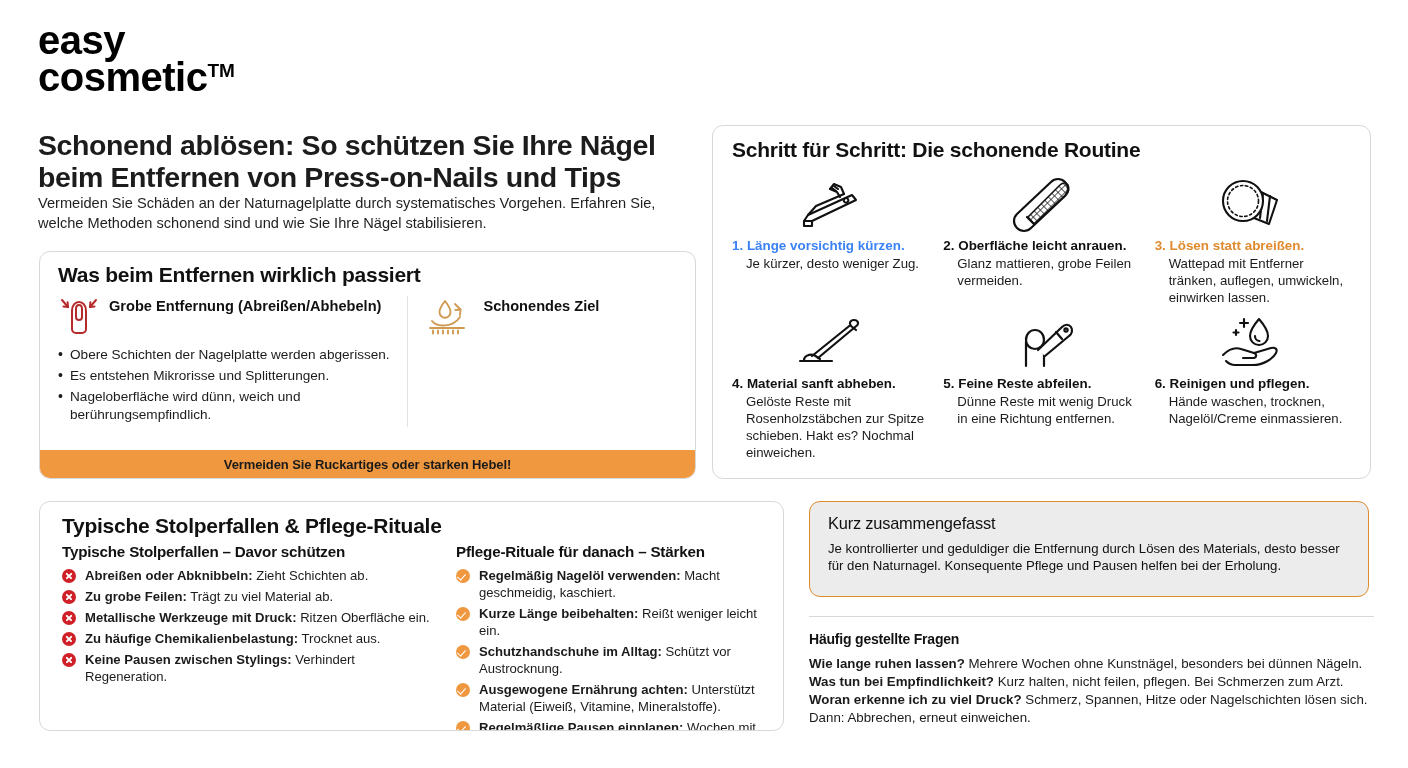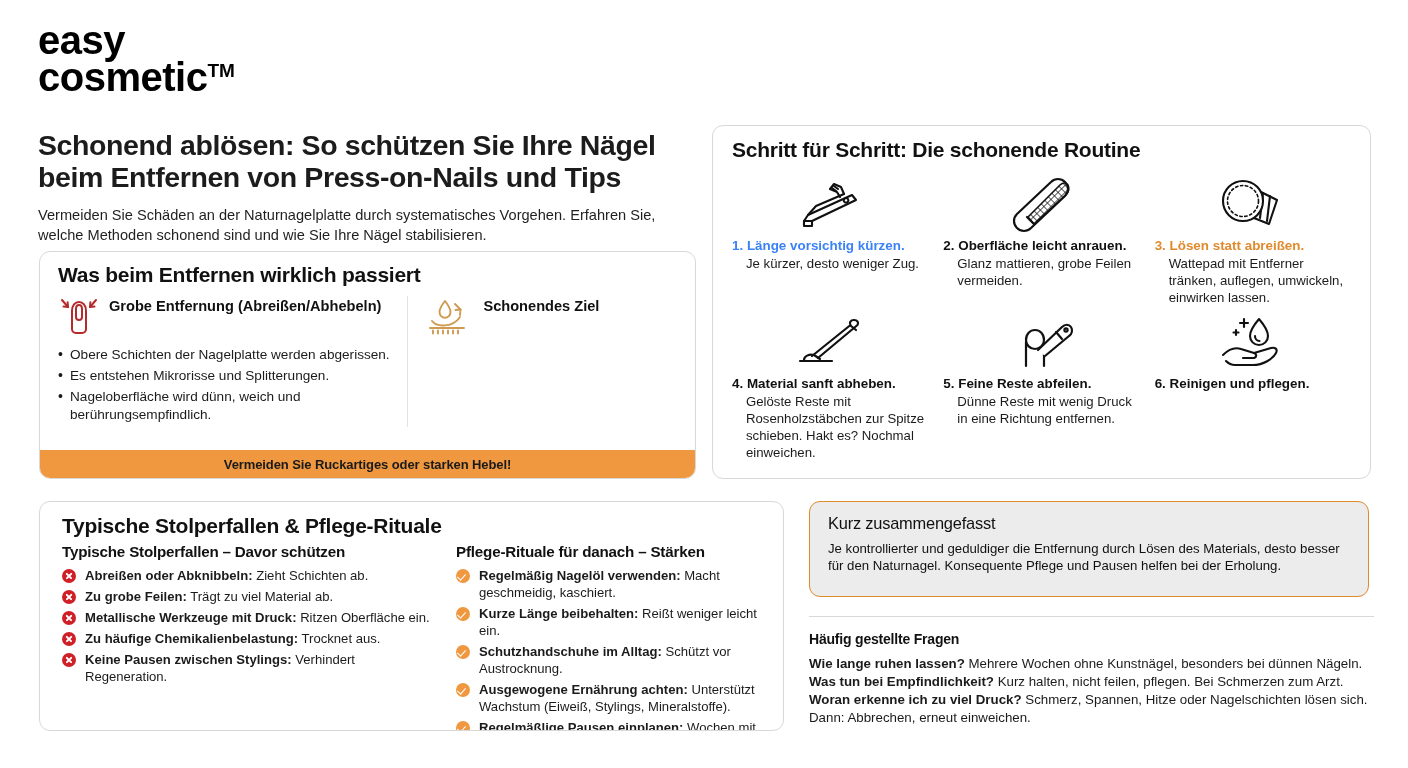--- a/index.html
+++ b/index.html
@@ -21,21 +21,21 @@
   .brand .tm {
     font-size: 19px; vertical-align: super; font-weight: bold;
     letter-spacing: 0;
   }
   .headline {
     position: absolute; left: 38px; top: 130px; width: 660px;
     font-size: 28.5px; font-weight: bold; line-height: 1.12;
     letter-spacing: -0.4px; color: #1c1c1c;
   }
   .subline {
-    position: absolute; left: 38px; top: 206px; width: 650px;
+    position: absolute; left: 38px; top: 194px; width: 650px;
     font-size: 14.6px; line-height: 1.34; color: #1f1f1f;
   }
 
   
   .card {
     position: absolute;
     background: #ffffff;
     border: 1px solid #d8d8d8;
     border-radius: 11px;
     overflow: hidden;
@@ -315,20 +315,21 @@
                 <path d="M31 6 L31 14"></path>
                   <path d="M27 10 L35 10"></path>
                 <path d="M23 17 L23 22"></path>
                   <path d="M20.5 19.5 L25.5 19.5"></path>
                 <path d="M10 42 C16 36 22 34 28 36 L41 40 C44 41 44 44 41 45 L30 45"></path>
                 <path d="M41 40 L58 35 C62 34 65 36 63 40 C60 46 50 52 40 52 L22 52 C18 52 15 50 13 48"></path>
               </g>
             </svg>
           </div>
           <div class="st-title" style="color: rgb(17, 17, 17);">6. Reinigen und pflegen.</div>
+          <div class="st-body">Hände waschen, trocknen, Nagelöl/Creme einmassieren.</div>
         </div>
 
       </div>
     </div>
   </section>
 
   <section class="card" id="card-pitfalls">
     <div class="inner">
       <div class="card-title">Typische Stolperfallen &amp; Pflege-Rituale</div>
       <div class="pit-grid">
@@ -369,21 +370,21 @@
             <li>
                 <span class="badge c"></span>
                 <span><span class="lbl">Kurze Länge beibehalten:</span><span> Reißt weniger leicht ein.</span></span>
               </li>
             <li>
                 <span class="badge c"></span>
                 <span><span class="lbl">Schutzhandschuhe im Alltag:</span><span> Schützt vor Austrocknung.</span></span>
               </li>
             <li>
                 <span class="badge c"></span>
-                <span><span class="lbl">Ausgewogene Ernährung achten:</span><span> Unterstützt Wachstum (Eiweiß, Stylings, Mineralstoffe).</span></span>
+                <span><span class="lbl">Ausgewogene Ernährung achten:</span><span> Unterstützt Material (Eiweiß, Vitamine, Mineralstoffe).</span></span>
               </li>
             <li>
                 <span class="badge c"></span>
                 <span><span class="lbl">Regelmäßlige Pausen einplanen:</span><span> Wochen mit "nackten"</span></span>
               </li>
           </ul>
         </div>
 
       </div>
     </div>

